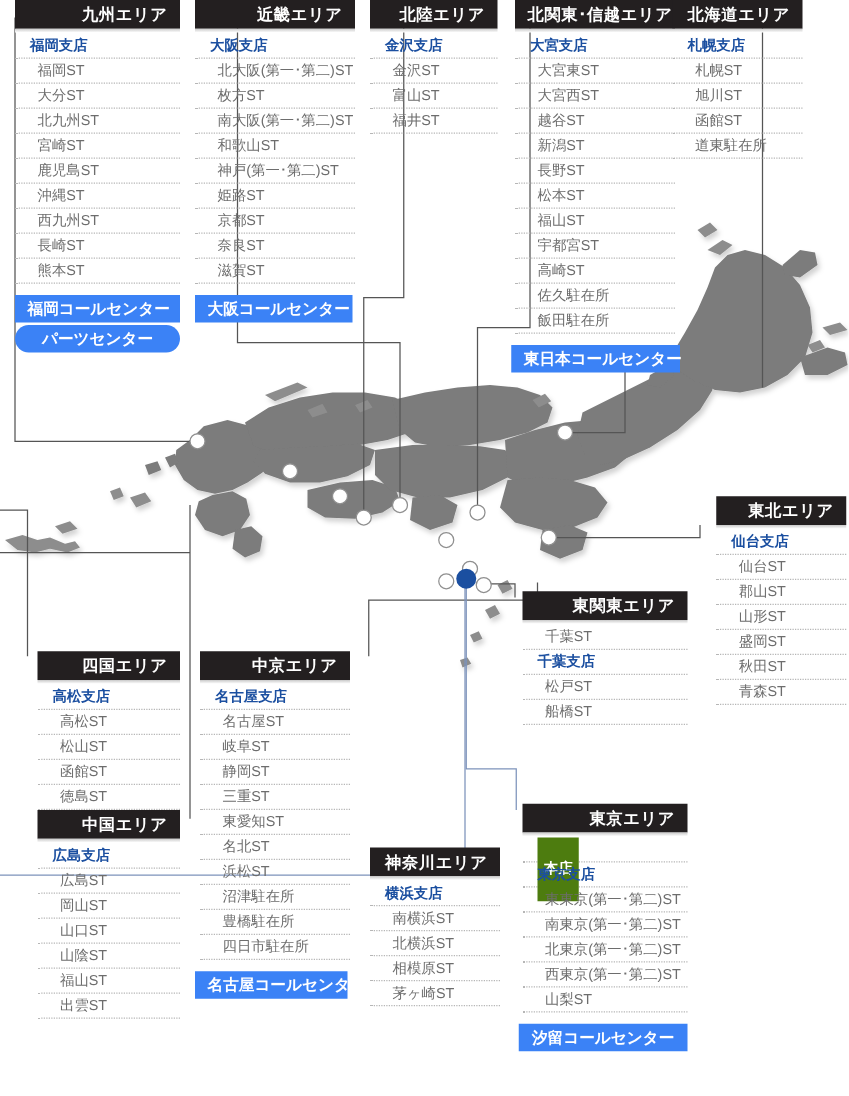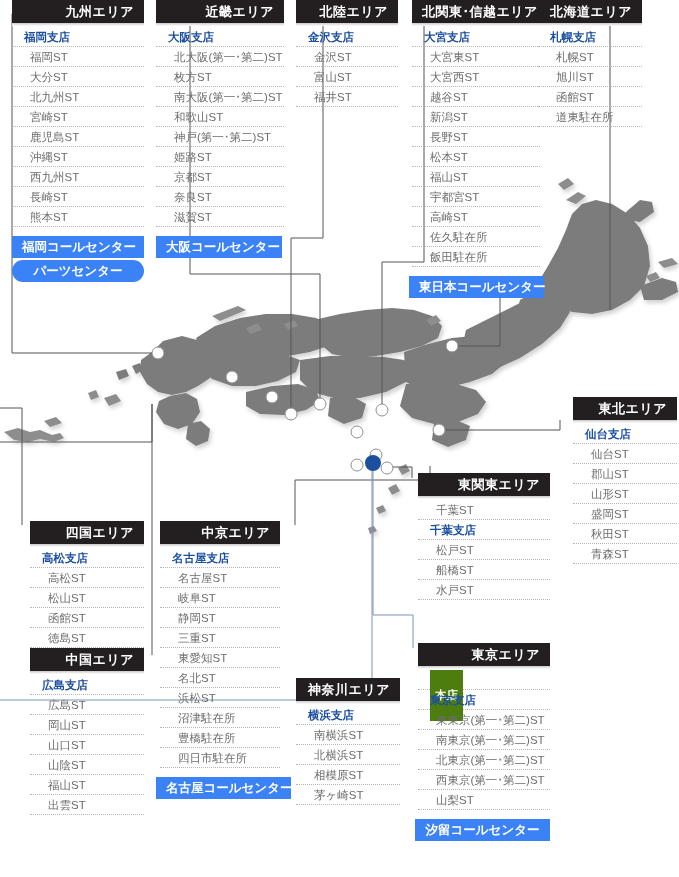--- a/index.html
+++ b/index.html
@@ -345,32 +345,31 @@
       <div class="row">名古屋ST</div>
       <div class="row">岐阜ST</div>
       <div class="row">静岡ST</div>
       <div class="row">三重ST</div>
       <div class="row">東愛知ST</div>
       <div class="row">名北ST</div>
       <div class="row">浜松ST</div>
       <div class="row">沼津駐在所</div>
       <div class="row">豊橋駐在所</div>
       <div class="row">四日市駐在所</div>
-      <div class="callbox" style="width:135px;margin-left:-4px;">名古屋コールセンター</div>
+      <div class="callbox" style="width:122px;margin-left:-4px;">名古屋コールセンター</div>
     </div>
   </div>
 
   <div class="panel" style="left:418px;top:473px;width:132px;">
     <div class="panel-head">東関東エリア</div>
     <div class="panel-body">
       <div class="row">千葉ST</div>
       <div class="row branch">千葉支店</div>
       <div class="row">松戸ST</div>
       <div class="row">船橋ST</div>
-      <div class="row">水戸ST</div>
     </div>
   </div>
 
   <div class="panel" style="left:296px;top:678px;width:104px;">
     <div class="panel-head">神奈川エリア</div>
     <div class="panel-body">
       <div class="row branch">横浜支店</div>
       <div class="row">南横浜ST</div>
       <div class="row">北横浜ST</div>
       <div class="row">相模原ST</div>

